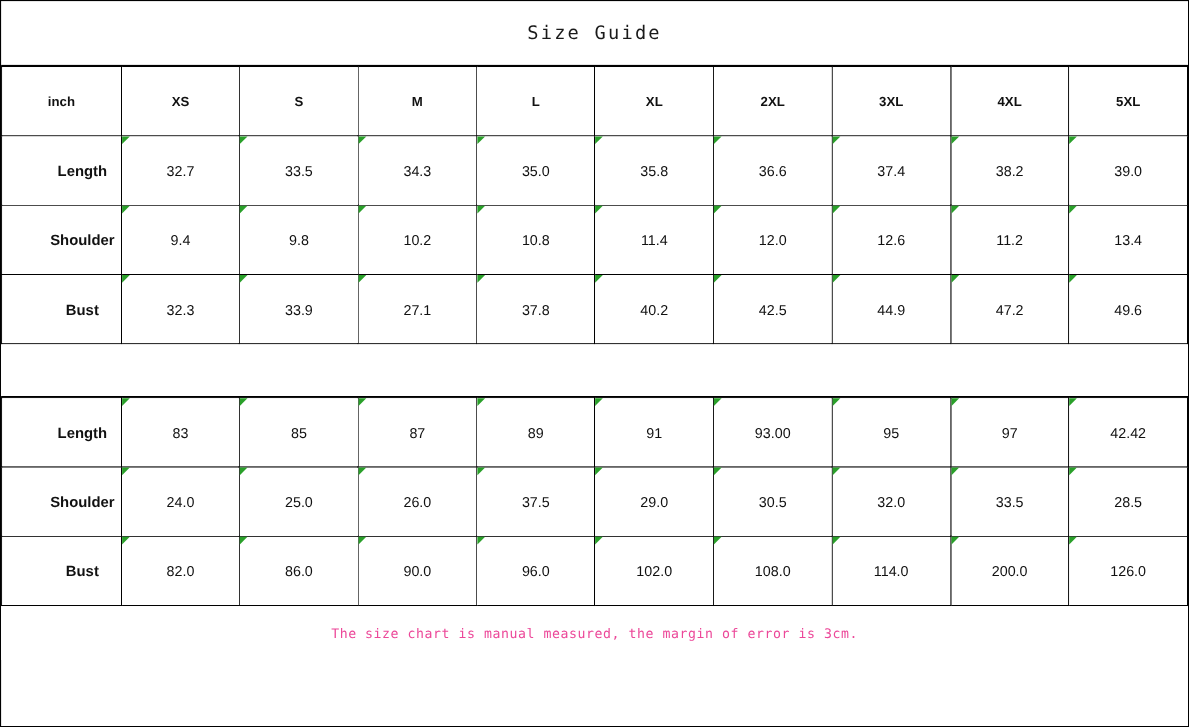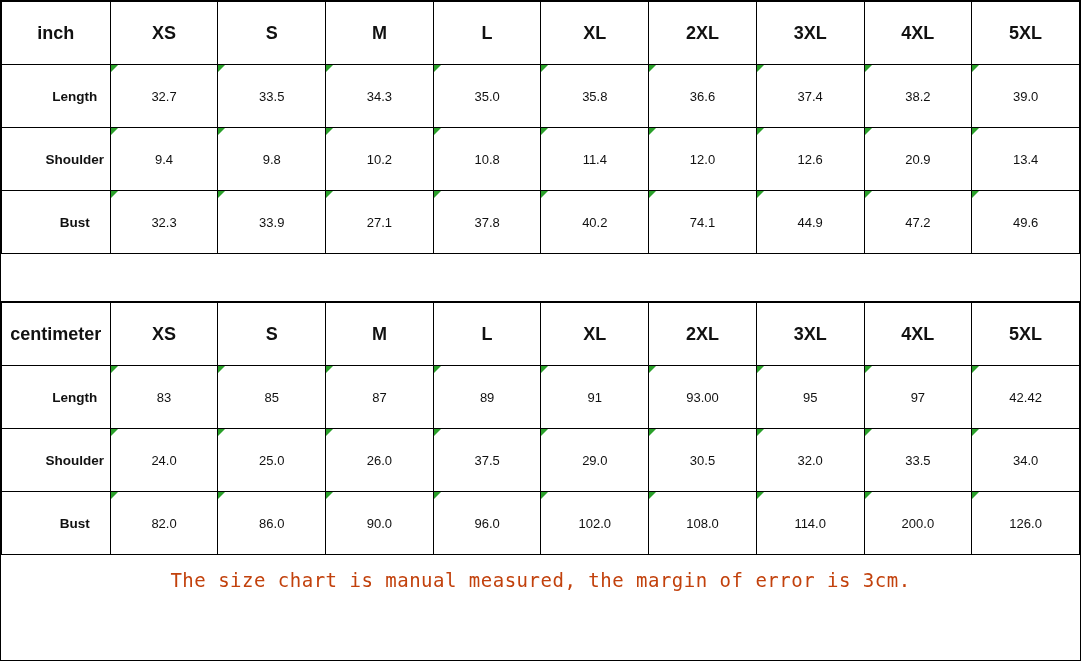--- a/index.html
+++ b/index.html
@@ -46,21 +46,21 @@
     height: 60px;
     text-align: center;
     vertical-align: middle;
     font-size: 13px;
     color: #111111;
     position: relative;
     background: #ffffff;
   }
   table.size-table td.hdr {
     font-weight: bold;
-    font-size: 18px;
+    font-size: 12px;
   }
   table.size-table td.rowlabel {
     font-weight: bold;
     font-size: 13.5px;
     padding-left: 39px;
   }
   
   td.marker::before {
     content: "";
     position: absolute;
@@ -82,30 +82,33 @@
   .footer {
     height: 49px;
     display: flex;
     align-items: center;
     justify-content: center;
     box-sizing: border-box;
     background: #ffffff;
   }
   .footer-text {
     font-family: "DejaVu Sans Mono", monospace;
-    font-size: 19px;
+    font-size: 12px;
     letter-spacing: 0.5px;
-    color: #c2410c;
+    color: #ec4899;
   }
 </style>
 </head>
 <body>
 
 <div class="page">
 
+  <div class="title-bar">
+    <span class="title-text">Size Guide</span>
+  </div>
 
   <table class="size-table">
     <colgroup>
       <col class="c0">
         <col class="cx">
         <col class="cx">
         <col class="cx">
         <col class="cx">
         <col class="cx">
         <col class="cx">
@@ -140,31 +143,31 @@
       </tr>
       <tr>
         <td class="rowlabel">Shoulder</td>
         <td class="marker">9.4</td>
         <td class="marker">9.8</td>
         <td class="marker">10.2</td>
         <td class="marker">10.8</td>
         <td class="marker">11.4</td>
         <td class="marker">12.0</td>
         <td class="marker">12.6</td>
-        <td class="marker">20.9</td>
+        <td class="marker">11.2</td>
         <td class="marker">13.4</td>
       </tr>
       <tr>
         <td class="rowlabel">Bust</td>
         <td class="marker">32.3</td>
         <td class="marker">33.9</td>
         <td class="marker">27.1</td>
         <td class="marker">37.8</td>
         <td class="marker">40.2</td>
-        <td class="marker">74.1</td>
+        <td class="marker">42.5</td>
         <td class="marker">44.9</td>
         <td class="marker">47.2</td>
         <td class="marker">49.6</td>
       </tr>
     </tbody>
   </table>
 
   <div class="spacer-band"></div>
 
   <table class="size-table">
@@ -174,32 +177,20 @@
         <col class="cx">
         <col class="cx">
         <col class="cx">
         <col class="cx">
         <col class="cx">
         <col class="cx">
         <col class="cx">
         <col class="cx">
     </colgroup>
     <tbody>
-      <tr>
-        <td class="hdr">centimeter</td>
-        <td class="hdr">XS</td>
-        <td class="hdr">S</td>
-        <td class="hdr">M</td>
-        <td class="hdr">L</td>
-        <td class="hdr">XL</td>
-        <td class="hdr">2XL</td>
-        <td class="hdr">3XL</td>
-        <td class="hdr">4XL</td>
-        <td class="hdr">5XL</td>
-      </tr>
       <tr>
         <td class="rowlabel">Length</td>
         <td class="marker">83</td>
         <td class="marker">85</td>
         <td class="marker">87</td>
         <td class="marker">89</td>
         <td class="marker">91</td>
         <td class="marker">93.00</td>
         <td class="marker">95</td>
         <td class="marker">97</td>
@@ -208,21 +199,21 @@
       <tr>
         <td class="rowlabel">Shoulder</td>
         <td class="marker">24.0</td>
         <td class="marker">25.0</td>
         <td class="marker">26.0</td>
         <td class="marker">37.5</td>
         <td class="marker">29.0</td>
         <td class="marker">30.5</td>
         <td class="marker">32.0</td>
         <td class="marker">33.5</td>
-        <td class="marker">34.0</td>
+        <td class="marker">28.5</td>
       </tr>
       <tr>
         <td class="rowlabel">Bust</td>
         <td class="marker">82.0</td>
         <td class="marker">86.0</td>
         <td class="marker">90.0</td>
         <td class="marker">96.0</td>
         <td class="marker">102.0</td>
         <td class="marker">108.0</td>
         <td class="marker">114.0</td>

